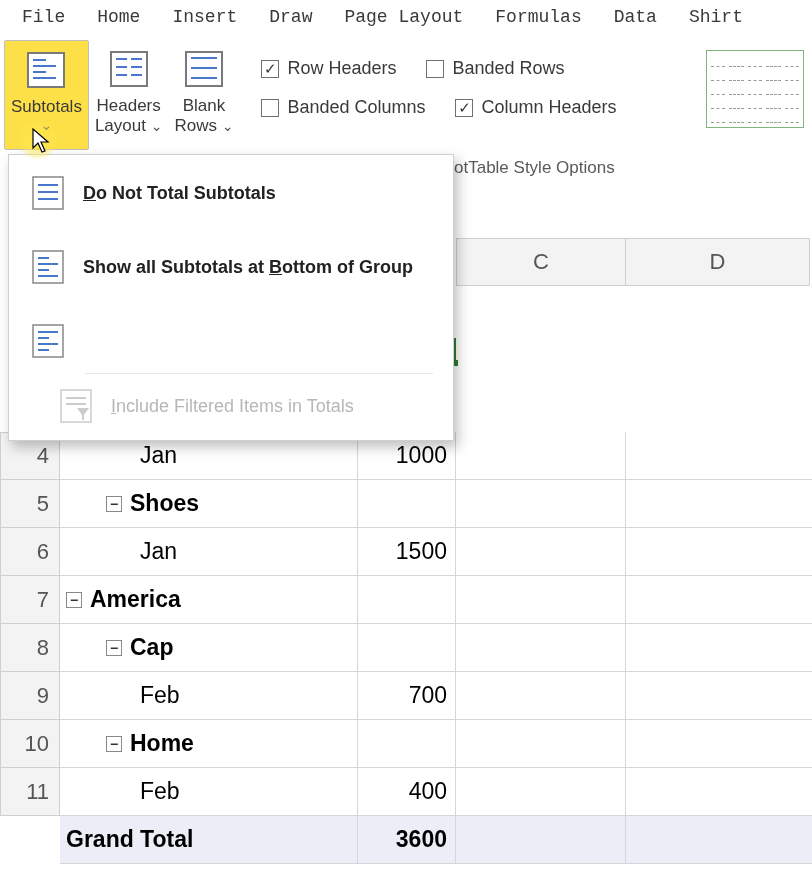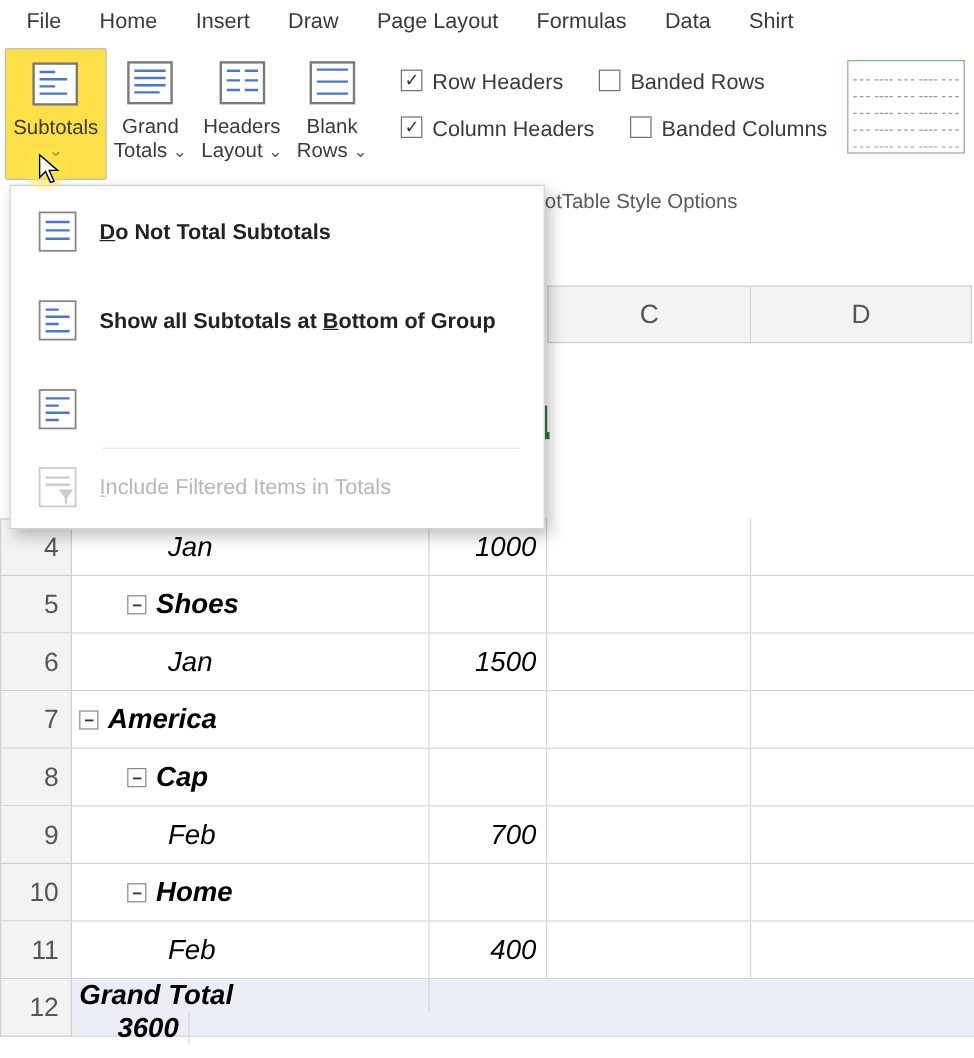--- a/index.html
+++ b/index.html
@@ -1,20 +1,20 @@
 <!DOCTYPE html>
 <html><head>
 <meta charset="utf-8">
 <style>
   * { box-sizing: border-box; margin: 0; padding: 0; font-family: "Segoe UI", Arial, sans-serif; }
   body { width: 812px; height: 882px; background: #fff; position: relative; overflow: hidden; }
 
   
   .menubar { height: 34px; display: flex; align-items: center; padding: 0 6px; font-size: 18px; color: #3a3a3a; }
-  .menubar .menu-item { padding: 6px 16px; cursor: default; }
+  .menubar .menu-item { padding: 6px 16px; cursor: default; font-family: Liberation Mono, monospace; }
   .menubar .menu-item.file { background: transparent; }
 
   
   .ribbon { height: 120px; display: flex; align-items: flex-start; padding: 6px 4px 0 4px; position: relative; }
   .rib-btn { display: flex; flex-direction: column; align-items: center; justify-content: flex-start; padding: 6px 6px 0 6px; font-size: 17px; color: #3a3a3a; height: 110px; }
   .rib-btn .icon-box { width: 50px; height: 46px; display:flex; align-items:center; justify-content:center; margin-bottom:4px;}
   .rib-btn .label-line { line-height: 1.15; text-align: center; }
   .rib-btn .chev { font-size: 14px; color: #555; }
 
   .subtotals-btn-wrap { background: #fde047; border: 1px solid #bfbfbf; border-radius: 2px; }
@@ -22,66 +22,66 @@
   .cursor-arrow { position:absolute; left:32px; top:128px; z-index:61; pointer-events:none;}
 
   
   svg.line-icon { width: 40px; height: 38px; }
   svg.line-icon rect.outer { fill:#fff; stroke:#7a7a7a; stroke-width:2;}
   svg.line-icon line { stroke:#4a78c8; stroke-width:2;}
 
   
   .opts { display:flex; flex-direction:column; gap:18px; padding-left:22px; padding-top:18px; font-size:18px; color:#3a3a3a;}
   .opts-row { display:flex; gap:30px; align-items:center;}
-  .chk { display:flex; gap:8px;}
+  .chk { display:flex; align-items:center; gap:8px;}
   .chk .box { width:18px; height:18px; border:1.5px solid #707070; display:flex; align-items:center; justify-content:center; background:#fff;}
   .chk .box.checked::after{ content:"✓"; font-size:15px; color:#333; line-height:1;}
 
   
   .style-thumb { margin-left:auto; margin-right:4px; margin-top:10px; width:98px; height:78px; border:1px solid #7fb57f; background:#fff; position:relative;}
   .style-thumb .row{position:absolute; left:4px; right:4px; height:10px; display:flex; gap:4px;}
   .style-thumb .row span{flex:1; border-bottom:1px dashed #9a9a9a;}
   
   
   .group-title { position:absolute; top:158px; left:454px; font-size:17px; color:#5a5a5a; }
 
   
   .dropdown { position:absolute; left:8px; top:154px; width:446px; background:#fff; border:1px solid #cfcfcf; box-shadow:4px 6px 12px rgba(0,0,0,0.25); z-index:50; padding: 10px 0 6px 0;}
   .dd-item { display:flex; align-items:center; gap:18px; padding:10px 14px 10px 22px; font-size:18px; color:#222;}
-  .dd-item.disabled { color:#b7b7b7;}
+  .dd-item.disabled { color:#b7b7b7;margin-left:28px;}
   .dd-sep { height:1px; background:#e6e6e6; margin:4px 20px 4px 76px;}
   .dd-icon { width:34px; height:36px; flex:0 0 34px;}
   .dd-item b{ font-weight:700;}
 
   
   .grid-area { position:absolute; top:198px; left:0; right:0; bottom:0;}
   .col-headers { position:absolute; top:40px; left:456px; height:48px; display:flex;}
   .col-headers .ch { border:1px solid #cfcfcf; background:#f3f3f3; display:flex; align-items:center; justify-content:center; font-size:22px; color:#555;}
   .ch.cC { width:170px;}
   .ch.cD { width:184px; border-left:none;}
 
   .row-headers { position:absolute; left:0; top:234px; width:60px;}
   .row-headers .rh { height:48px; border:1px solid #cfcfcf; border-top:none; background:#f3f3f3; display:flex; align-items:center; justify-content:flex-end; padding-right:10px; font-size:22px; color:#555;}
   .row-headers .rh:first-child{ border-top:1px solid #cfcfcf;}
 
   .cells { position:absolute; left:60px; top:234px; right:0;}
-  .crow { height:48px; display:flex; border-bottom:1px solid #d6d6d6;font-style:italic;}
+  .crow { height:48px; display:flex; border-bottom:1px solid #d6d6d6;}
   .crow .cA { width:298px; border-right:1px solid #d6d6d6; display:flex; align-items:center; font-size:23px; padding-left:10px;}
   .crow .cB { width:98px; border-right:1px solid #d6d6d6; display:flex; align-items:center; justify-content:flex-end; font-size:23px; padding-right:8px;}
   .crow .cC2 { width:170px; border-right:1px solid #d6d6d6;}
   .crow .cD2 { flex:1;}
   .bold { font-weight:700;}
   .collapse-box{ width:16px; height:16px; border:1px solid #888; display:inline-flex; align-items:center; justify-content:center; font-size:14px; line-height:1; color:#333; margin-right:8px; background:#fff;}
 
   
   .b-peek{position:absolute; left:418px; top:114px; width:56px; font-size:26px; font-weight:700; color:#222;}
   .sel-corner{position:absolute; left:452px; top:162px; width:6px; height:6px; background:#2f7d32; }
   .sel-border{position:absolute; left:358px; top:140px; width:98px; height:26px; border:2px solid #2f7d32; border-top:none; border-left:none;}
 
-  .grand-row { background:#ebeef6;flex-direction:column;}
+  .grand-row { background:#ebeef6;}
 </style>
 </head>
 <body>
 
 <div class="menubar">
   <div class="menu-item file">File</div>
   <div class="menu-item">Home</div>
   <div class="menu-item">Insert</div>
   <div class="menu-item">Draw</div>
   <div class="menu-item">Page Layout</div>
@@ -98,33 +98,20 @@
           <line x1="7" y1="9" x2="20" y2="9"></line>
           <line x1="7" y1="15" x2="30" y2="15"></line>
           <line x1="7" y1="21" x2="20" y2="21"></line>
           <line x1="7" y1="27" x2="30" y2="27"></line>
         </svg>
     </span>
     <span class="label-line">Subtotals</span>
     <span class="chev">⌄</span>
   </div>
 
-  <div class="rib-btn">
-    <span class="icon-box">
-      <svg class="line-icon" viewBox="0 0 40 38">
-          <rect class="outer" x="2" y="2" width="36" height="34"></rect>
-          <line x1="7" y1="9" x2="33" y2="9"></line>
-          <line x1="7" y1="15" x2="33" y2="15"></line>
-          <line x1="7" y1="21" x2="33" y2="21"></line>
-          <line x1="7" y1="27" x2="28" y2="27"></line>
-        </svg>
-    </span>
-    <span class="label-line">Grand</span>
-    <span class="label-line"><span>Totals</span> <span class="chev">⌄</span></span>
-  </div>
 
   <div class="rib-btn">
     <span class="icon-box">
       <svg class="line-icon" viewBox="0 0 40 38">
           <rect class="outer" x="2" y="2" width="36" height="34"></rect>
           <line x1="7" y1="9" x2="18" y2="9"></line>
           <line x1="22" y1="9" x2="33" y2="9"></line>
           <line x1="7" y1="17" x2="18" y2="17"></line>
           <line x1="22" y1="17" x2="33" y2="17"></line>
           <line x1="7" y1="25" x2="18" y2="25"></line>
@@ -154,26 +141,26 @@
           <span class="box checked"></span>
           <span>Row Headers</span>
         </div>
       <div class="chk">
           <span class="box"></span>
           <span>Banded Rows</span>
         </div>
     </div>
     <div class="opts-row">
       <div class="chk">
+          <span class="box"></span>
+          <span>Banded Columns</span>
+        </div>
+      <div class="chk">
           <span class="box checked"></span>
           <span>Column Headers</span>
-        </div>
-      <div class="chk">
-          <span class="box"></span>
-          <span>Banded Columns</span>
         </div>
     </div>
   </div>
 
   <div class="style-thumb">
     <div class="row" style="top:6px;">
         <span></span>
         <span></span>
         <span></span>
         <span></span>
@@ -273,21 +260,20 @@
 
   <div class="row-headers" id="rowHeaders">
       <div class="rh">4</div>
       <div class="rh">5</div>
       <div class="rh">6</div>
       <div class="rh">7</div>
       <div class="rh">8</div>
       <div class="rh">9</div>
       <div class="rh">10</div>
       <div class="rh">11</div>
-      <div class="rh">12</div>
     </div>
   <div class="cells" id="cells">
       <div class="crow">
         <div class="cA" style="padding-left: 80px;">
           <span>Jan</span>
         </div>
         <div class="cB">1000</div>
         <div class="cC2"></div>
         <div class="cD2"></div>
       </div>

